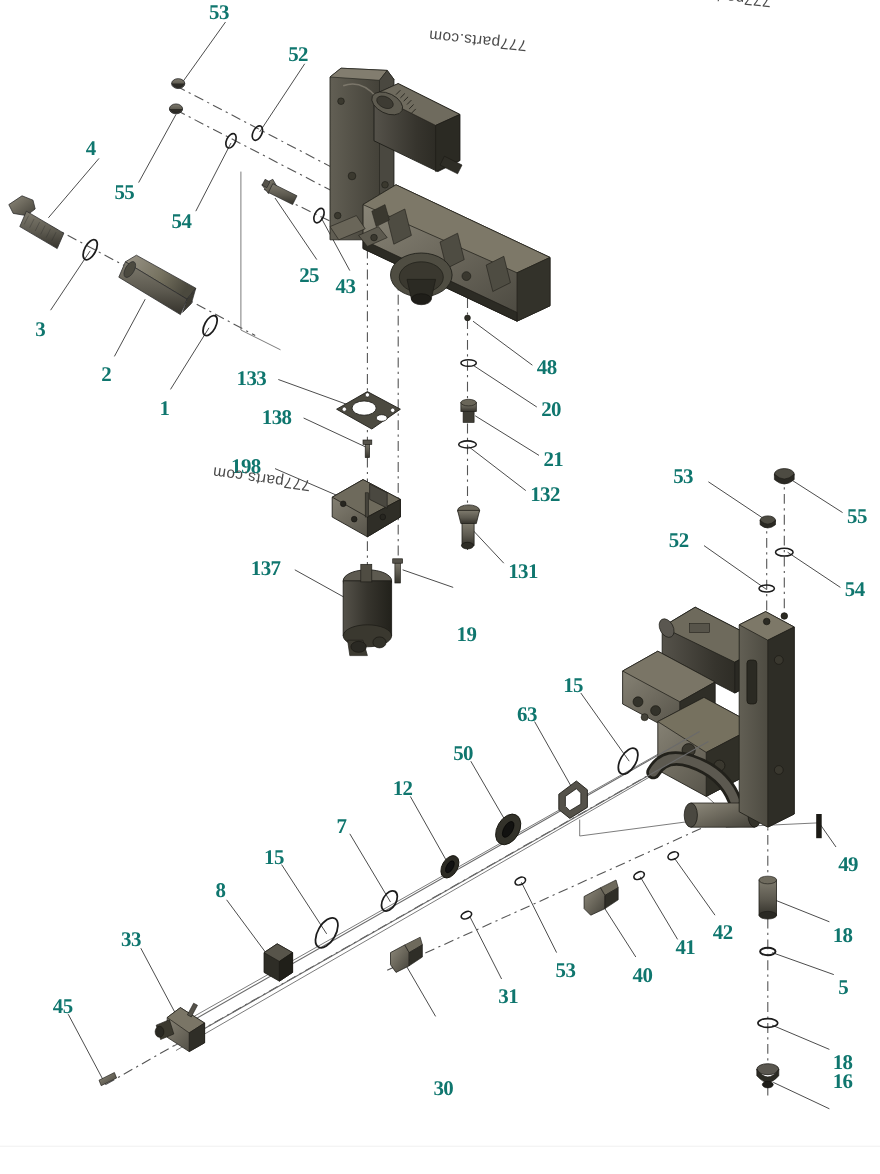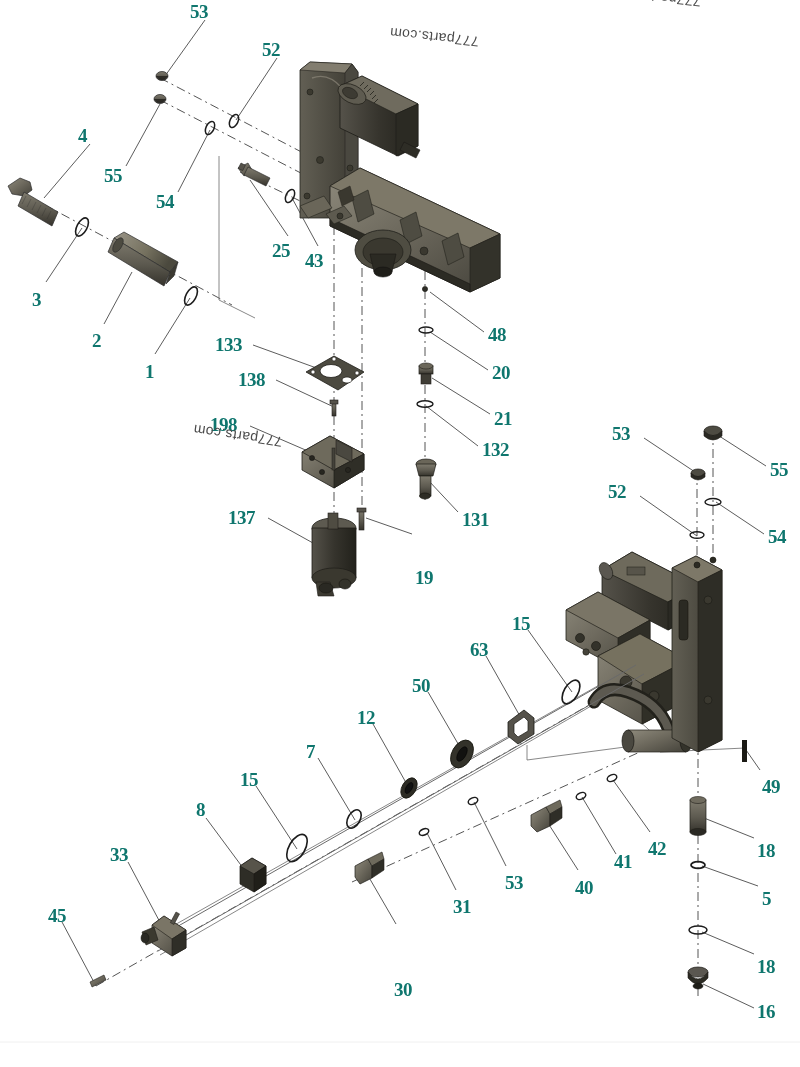--- a/index.html
+++ b/index.html
@@ -462,21 +462,21 @@
       <div class="callout" style="left: 394px; top: 932px; margin-top: 48px;">30</div>
       <div class="callout" style="left: 453px; top: 897px;">31</div>
       <div class="callout" style="left: 505px; top: 873px;">53</div>
       <div class="callout" style="left: 575px; top: 878px;">40</div>
       <div class="callout" style="left: 614px; top: 852px;">41</div>
       <div class="callout" style="left: 648px; top: 839px;">42</div>
       <div class="callout" style="left: 762px; top: 777px;">49</div>
       <div class="callout" style="left: 757px; top: 841px;">18</div>
       <div class="callout" style="left: 762px; top: 889px;">5</div>
       <div class="callout" style="left: 757px; top: 957px;">18</div>
-      <div class="callout" style="left: 757px; top: 1002px; text-align: center;">16</div>
+      <div class="callout" style="left: 757px; top: 974px; text-align: center;">16</div>
     </div>
 
   <div id="watermark-layer">
       <div class="wm w3" style="left: 700px; top: 10px;">777parts.com</div>
       <div class="wm w1" style="left: 478px; top: 50px;">777parts.com</div>
       <div class="wm w2" style="left: 281px; top: 450px;">777parts.com</div>
     </div>
 
 </div>
 

